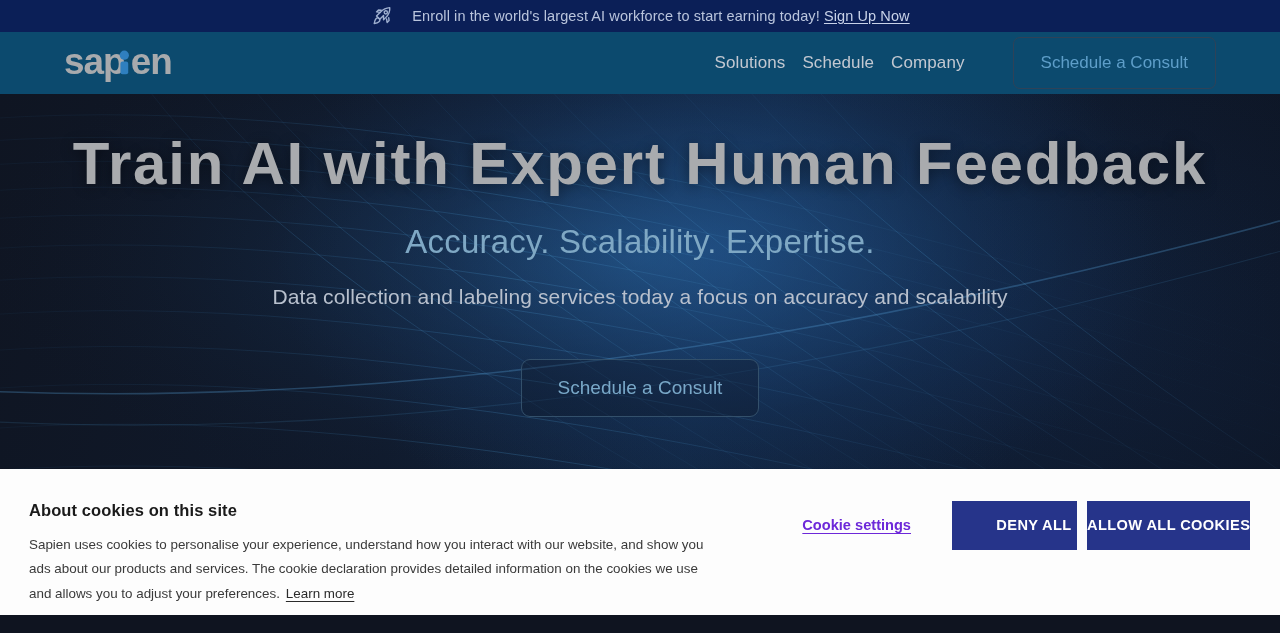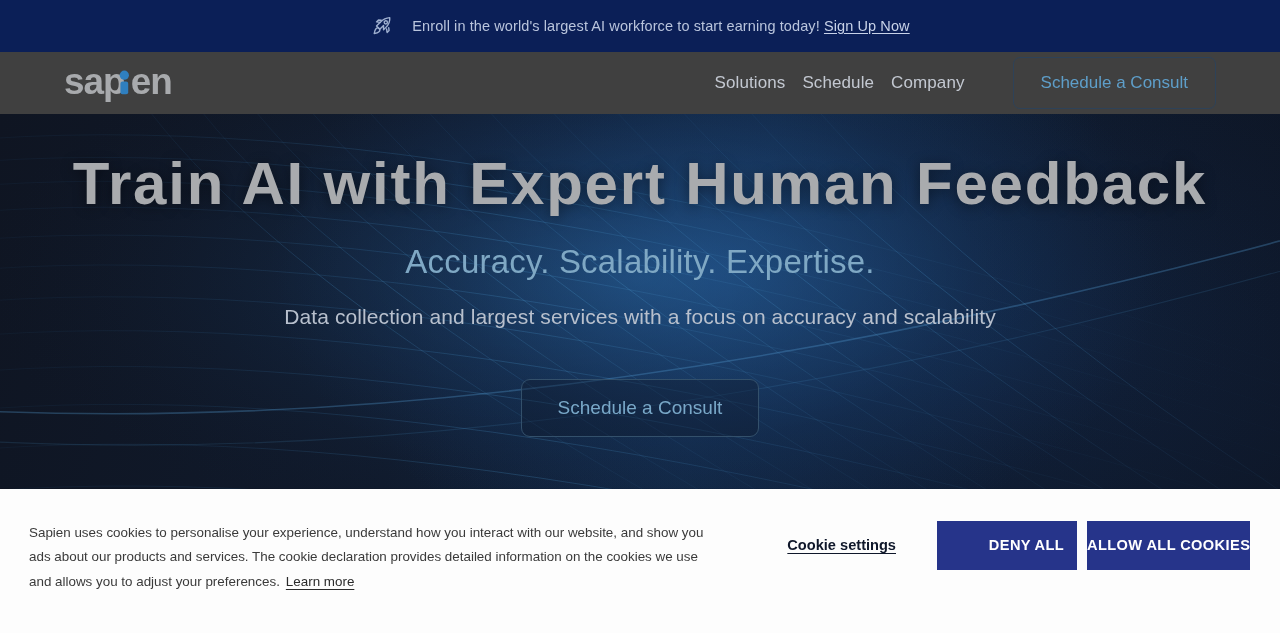--- a/index.html
+++ b/index.html
@@ -5,21 +5,21 @@
   * { box-sizing: border-box; margin: 0; padding: 0; }
   html, body {
     width: 1280px; height: 633px;
     overflow: hidden;
     font-family: "Liberation Sans", sans-serif;
     background: #0f1420;
   }
 
   
   .promo-bar {
-    height: 52px;
+    height: 32px;
     background: #0b1f57;
     display: flex;
     align-items: center;
     justify-content: center;
     gap: 16px;
   }
   .rocket-icon { width: 26px; height: 26px; display: block; flex: none; }
   .promo-text {
     font-size: 14.5px;
     color: #b9c4dc;
@@ -28,21 +28,21 @@
   }
   .promo-link {
     color: #c8d2e8;
     text-decoration: underline;
     text-underline-offset: 2px;
   }
 
   
   .site-header {
     height: 62px;
-    background: #404040;
+    background: #0c4a6e;
     display: flex;
     align-items: center;
     padding: 0 64px;
     position: relative;
     z-index: 5;
   }
   .logo {
     display: flex;
     align-items: flex-end;
     font-size: 42px;
@@ -179,40 +179,40 @@
     display: flex;
     align-items: center;
     justify-content: flex-end;
     gap: 10px;
     padding: 0 30px 0 0;
     height: 112px;
     margin-top: 0;
   }
   .cookie-settings-link {
     font-size: 14.6px;
-    color: #0f172a;
+    color: #6d28d9;
     text-underline-offset: 3px;
     font-weight: 700;
     cursor: pointer;
     margin-right: 31px;
     white-space: nowrap;
   }
   .cookie-btn {
     background: #26348a;
     color: #ffffff;
     border: none;
     font-family: inherit;
     font-size: 14.6px;
     font-weight: 700;
     letter-spacing: .4px;
     height: 49px;
     cursor: pointer;
     white-space: nowrap;
   }
-  .btn-deny { width: 140px; padding-left: 39px; }
+  .btn-deny { width: 125px; padding-left: 39px; }
   .btn-allow { width: 163px; }
 </style>
 </head>
 <body>
 
 <div class="promo-bar">
   <span>
     <svg class="rocket-icon" viewBox="0 0 24 24" fill="none" stroke="#9fb0d0" stroke-width="1.3" stroke-linecap="round" stroke-linejoin="round">
       <path d="M5.5 14.5c-1.2 1.2-1.6 4.4-1.6 4.4s3.2-.4 4.4-1.6a2 2 0 1 0-2.8-2.8z"></path>
       <path d="M12.5 11.5 9 15l-1.6-1.6-1.4-1.4L9.5 8.5c2.6-2.6 5.4-4 8.7-4.2.4 3.3-1.1 6.6-3.7 9.2l-2 2z"></path>
@@ -301,28 +301,29 @@
       <path d="M770 -60 Q 946 188 1562 560"></path>
     </g>
 
     <path d="M-40 300 Q 560 330 1320 120" stroke="#5aa6dd" stroke-opacity="0.30" stroke-width="1.6" fill="none"></path>
     <path d="M-40 330 Q 560 366 1320 150" stroke="#4a93c9" stroke-opacity="0.16" stroke-width="1.1" fill="none"></path>
   </svg>
 
   <div class="hero-inner">
     <h1 class="hero-title">Train AI with Expert Human Feedback</h1>
     <h2 class="hero-sub">Accuracy. Scalability. Expertise.</h2>
-    <p class="hero-desc">Data collection and largest services with a focus on accuracy and scalability</p>
+    <p class="hero-desc">Data collection and labeling services today a focus on accuracy and scalability</p>
     <div class="hero-cta-wrap">
       <button class="consult-btn-hero">Schedule a Consult</button>
     </div>
   </div>
 
   <div class="cookie-banner">
     <div class="cookie-text-col">
+      <div class="cookie-title">About cookies on this site</div>
       <div class="cookie-body">
         <span>Sapien uses cookies to personalise your experience, understand how you interact with our website, and show you ads about our products and services. The cookie declaration provides detailed information on the cookies we use and allows you to adjust your preferences.</span><a class="cookie-learn" href="#">Learn more</a>
       </div>
     </div>
     <div class="cookie-actions">
       <a class="cookie-settings-link" href="#">Cookie settings</a>
       <button class="cookie-btn btn-deny">DENY ALL</button>
       <button class="cookie-btn btn-allow">ALLOW ALL COOKIES</button>
     </div>
   </div>

